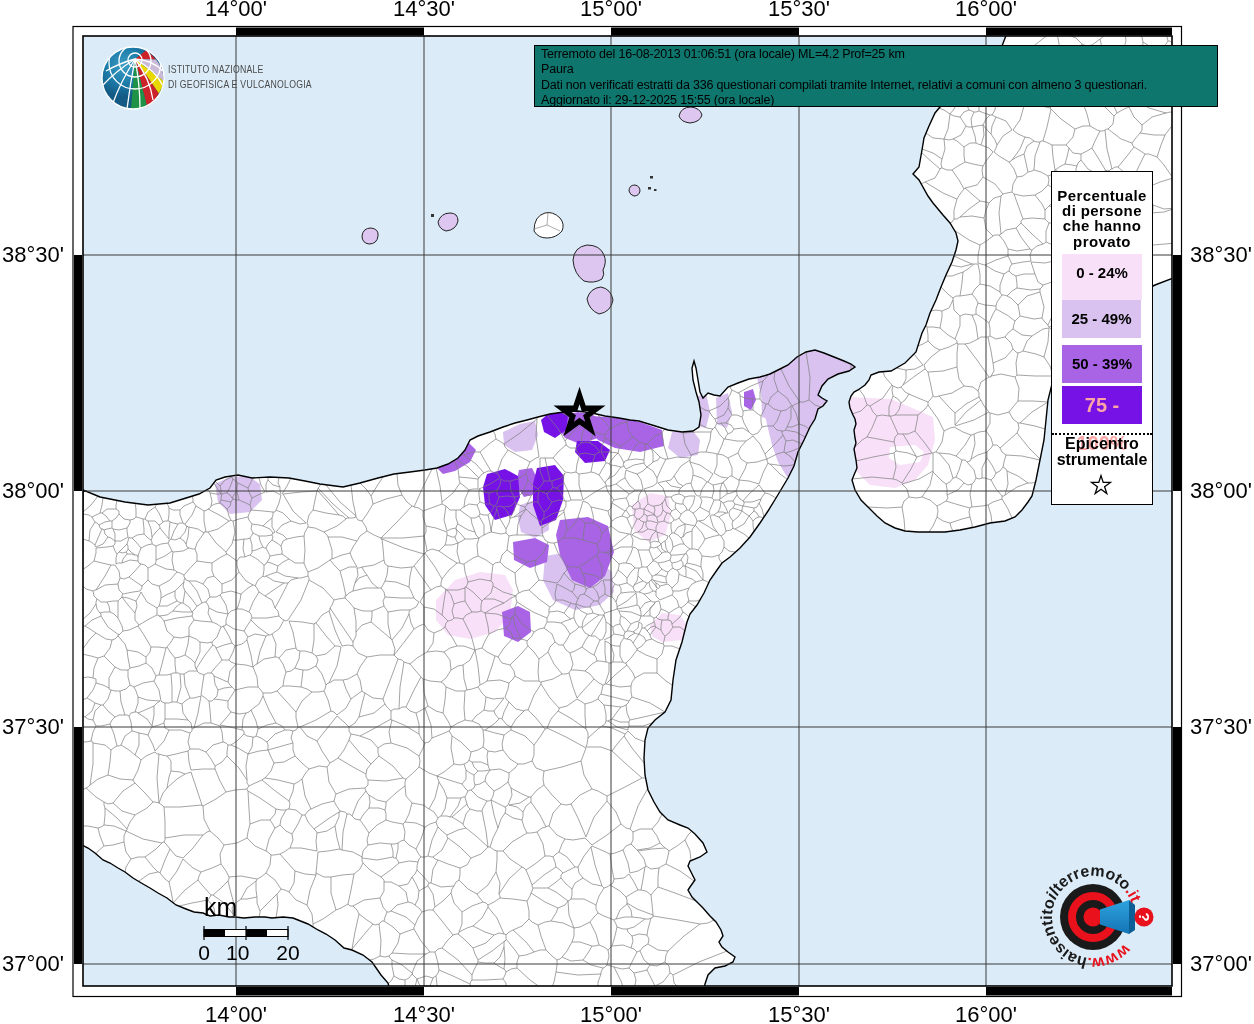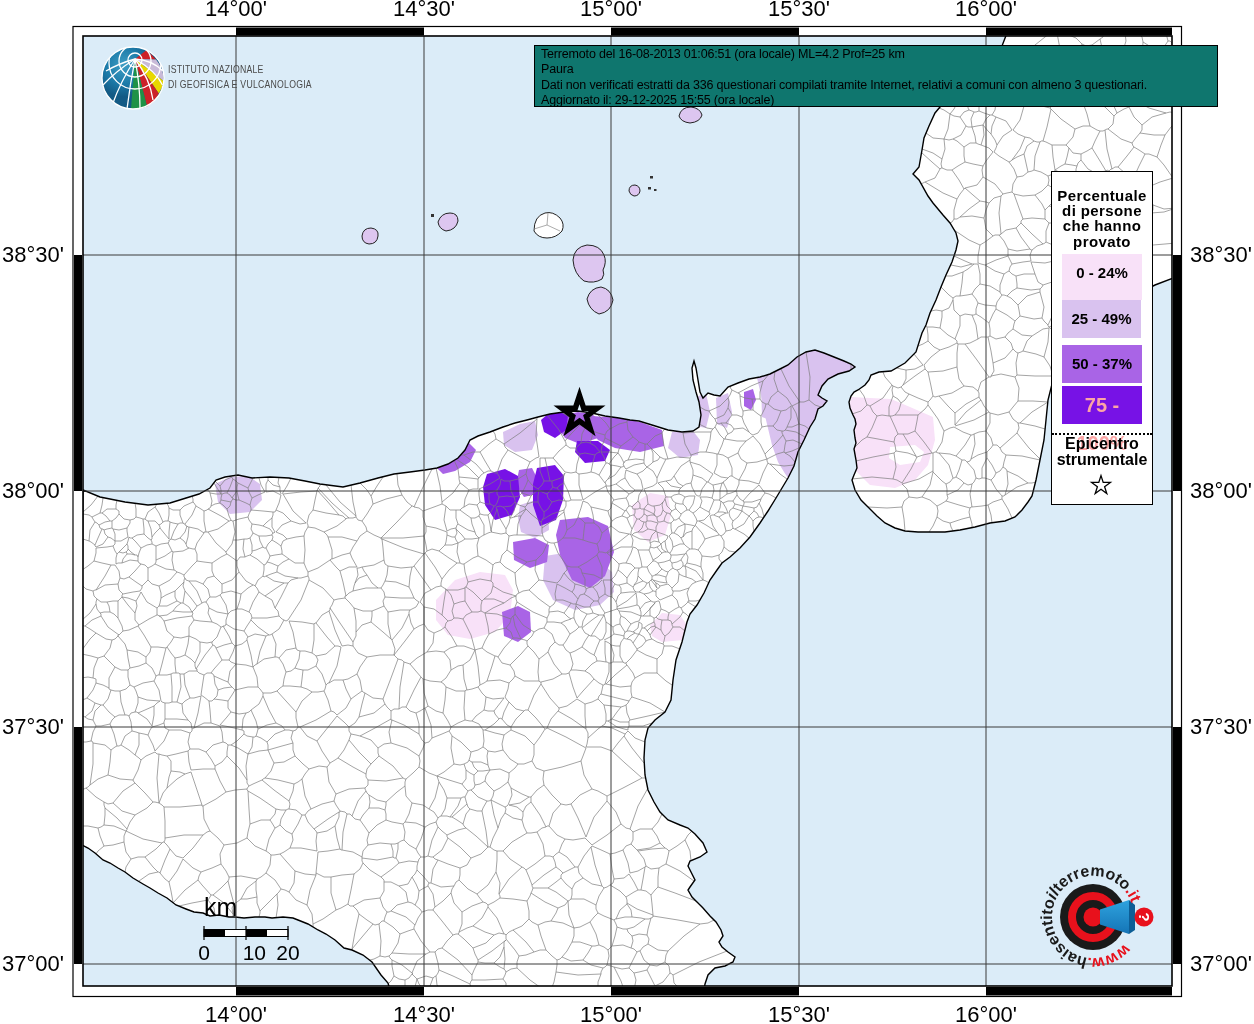--- a/index.html
+++ b/index.html
@@ -119,21 +119,21 @@
 <div class="lbl" style="left:1190px;top:951px;width:64px;text-align:left">37°00'</div>
 <div style="position:absolute;left:534px;top:45px;width:684px;height:62px;background:#0f766e;border:1px solid #000;font-size:12.5px;letter-spacing:-0.18px;line-height:15.3px;padding:1px 0 0 6px;overflow:hidden;white-space:nowrap;box-sizing:border-box">
 Terremoto del 16-08-2013 01:06:51 (ora locale) ML=4.2 Prof=25 km<br>
 Paura<br>
 Dati non verificati estratti da 336 questionari compilati tramite Internet, relativi a comuni con almeno 3 questionari.<br>
 Aggiornato il: 29-12-2025 15:55 (ora locale)</div>
 <div style="position:absolute;left:1051px;top:171px;width:102px;height:334px;background:#fff;border:1.5px solid #000;font-weight:bold;text-align:center;box-sizing:border-box">
 <div style="font-size:15px;letter-spacing:0.4px;line-height:15.2px;margin-top:16px">Percentuale<br>di persone<br>che hanno<br>provato<br>paura</div>
 <div style="position:absolute;left:10px;top:82px;width:80px;height:46px;background:#f8e1f8;font-size:15px;line-height:38px">0 - 24%</div>
 <div style="position:absolute;left:10px;top:128px;width:79px;height:38px;background:#d9c2ef;font-size:15px;line-height:38px">25 - 49%</div>
-<div style="position:absolute;left:10px;top:173px;width:80px;height:38px;background:#a964e6;font-size:15px;line-height:38px">50 - 37%</div>
+<div style="position:absolute;left:10px;top:173px;width:80px;height:38px;background:#a964e6;font-size:15px;line-height:38px">50 - 39%</div>
 <div style="position:absolute;left:10px;top:214px;width:80px;height:38px;background:#7712e6;color:#fca5a5;font-size:20px;line-height:38px">75 - 100%</div>
 <div style="position:absolute;left:0px;top:261px;width:100%;border-top:2px dotted #000"></div>
 <div style="position:absolute;left:0;top:264px;width:100%;font-size:16px;line-height:15.5px">Epicentro<br>strumentale</div>
 <svg style="position:absolute;left:31px;top:298px" width="36" height="32" viewBox="1082 469 36 32">
         <path d="M1100.0 474.6L1102.2 481.4L1109.4 481.4L1103.6 485.7L1105.8 492.5L1100.0 488.3L1094.2 492.5L1096.4 485.7L1090.6 481.4L1097.8 481.4Z" fill="#fff" stroke="#000" stroke-width="1.3"></path>
       </svg>
 </div>
 <div style="position:absolute;left:100px;top:45px">
 <svg width="240" height="70" viewBox="0 0 240 70">
 <defs>
@@ -181,21 +181,21 @@
 <div style="position:absolute;left:204px;top:893px;width:84px;font-size:25px">km</div>
 <svg style="position:absolute;left:200px;top:925px" width="95" height="18">
 <rect x="4" y="4.5" width="84" height="7" fill="#fff" stroke="#000" stroke-width="1"></rect>
 <rect x="4" y="4.5" width="21" height="7" fill="#000"></rect>
 <rect x="46" y="4.5" width="21" height="7" fill="#000"></rect>
 <line x1="4" y1="1" x2="4" y2="15" stroke="#000" stroke-width="1.2"></line>
 <line x1="46" y1="1" x2="46" y2="15" stroke="#000" stroke-width="1.2"></line>
 <line x1="88" y1="1" x2="88" y2="15" stroke="#000" stroke-width="1.2"></line>
 </svg>
 <div style="position:absolute;left:184px;top:941px;width:40px;text-align:center;font-size:21px">0</div>
-<div style="position:absolute;left:226px;top:941px;width:40px;text-align:right;font-size:21px">10</div>
+<div style="position:absolute;left:226px;top:941px;width:40px;text-align:left;font-size:21px">10</div>
 <div style="position:absolute;left:268px;top:941px;width:40px;text-align:center;font-size:21px">20</div>
 </div>
 <div style="position:absolute;left:1028px;top:852px">
 <svg width="130" height="130" viewBox="0 0 130 130">
 <defs>
 <path id="ringp" d="M96.4 91.4 A41 41 0 1 1 33.6 38.6 A41 41 0 1 1 96.4 91.4"></path>
 <linearGradient id="cone" x1="0" y1="0" x2="0" y2="1">
             <stop offset="0%" stop-color="#2fa3de"></stop>
             <stop offset="100%" stop-color="#1474b6"></stop>
           </linearGradient>

